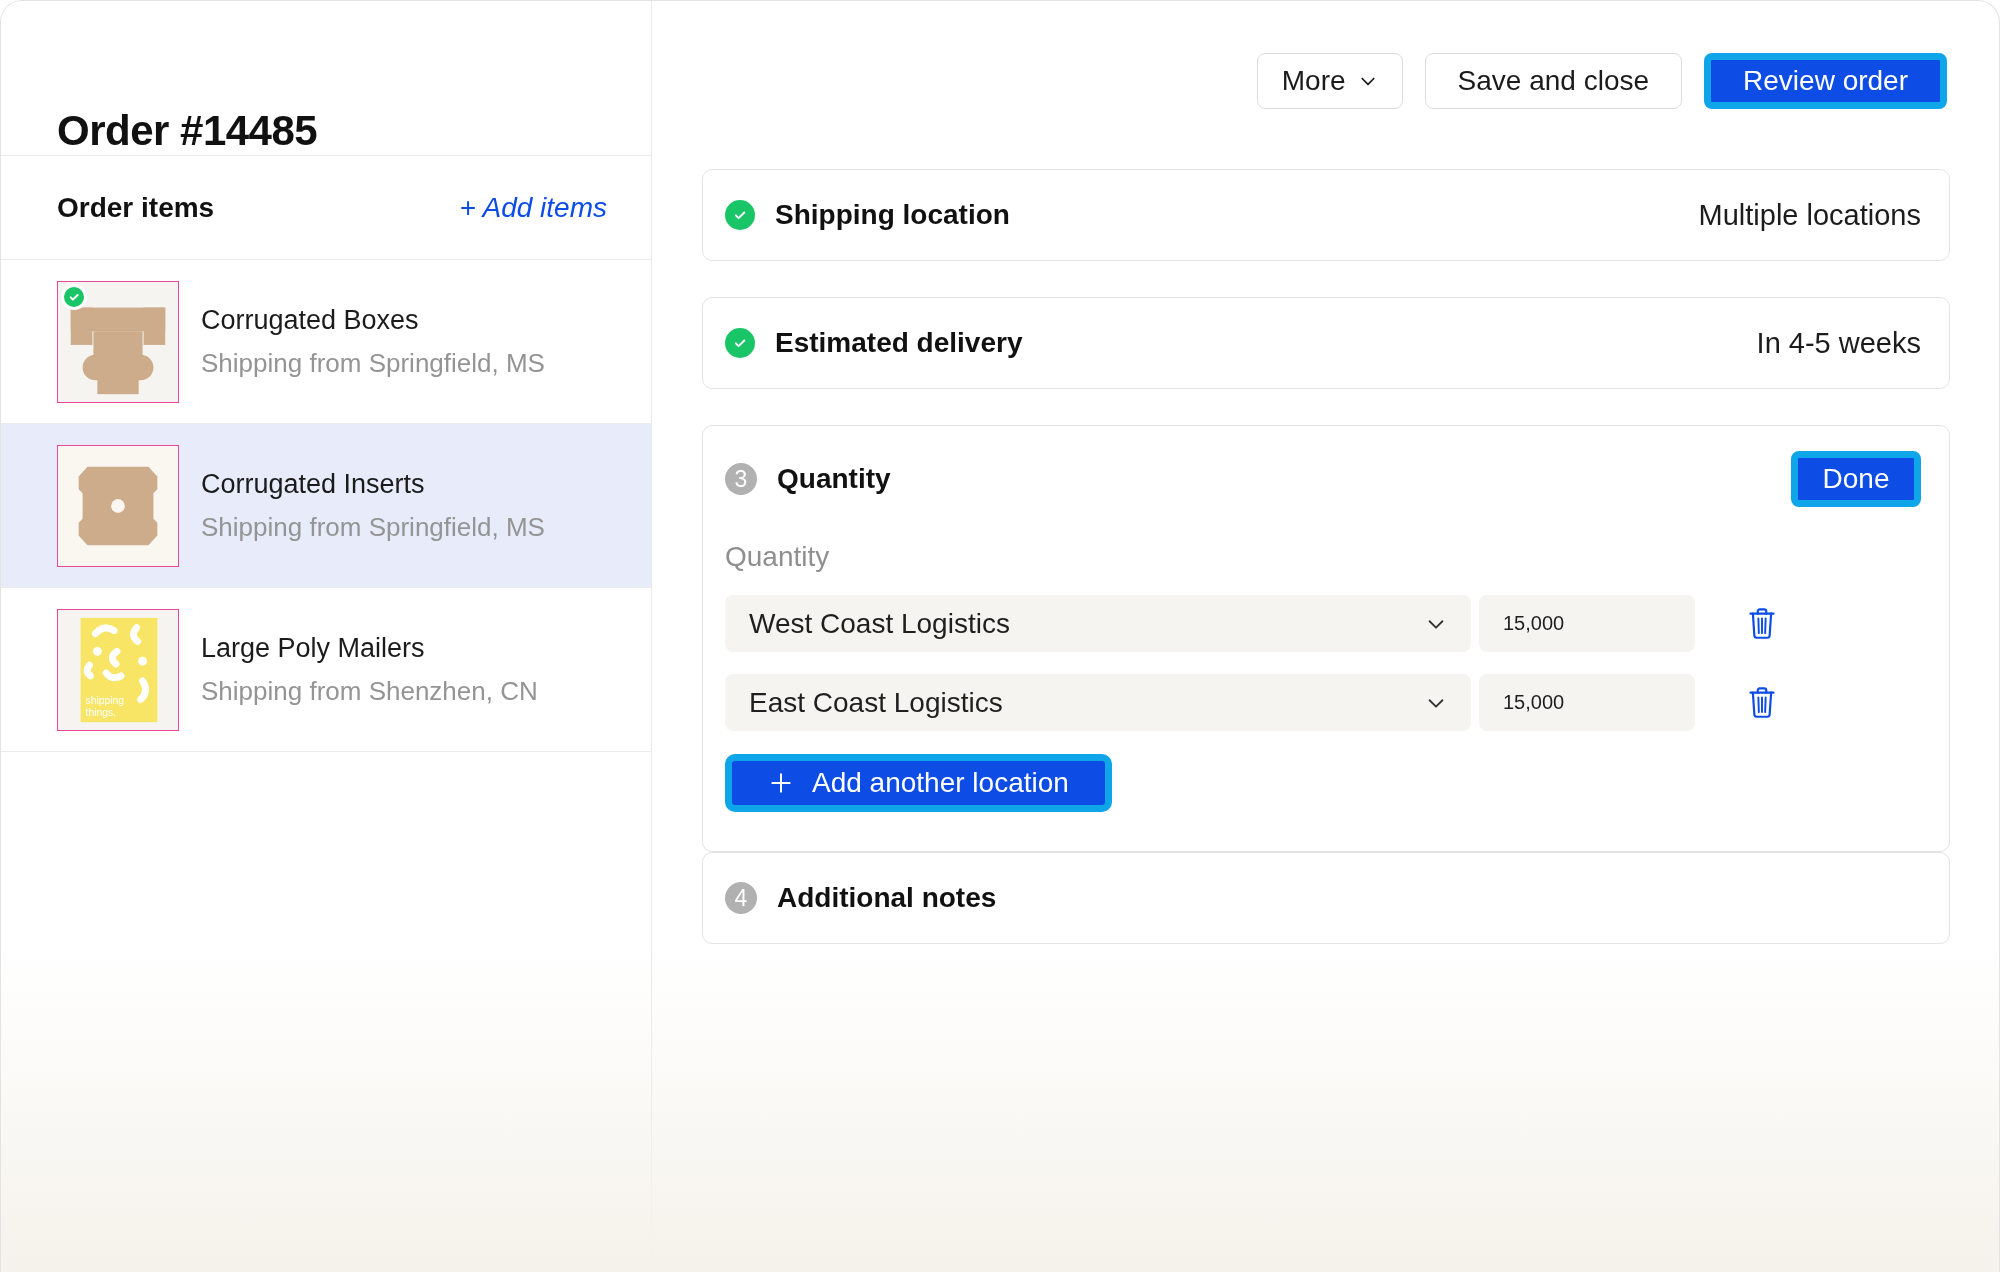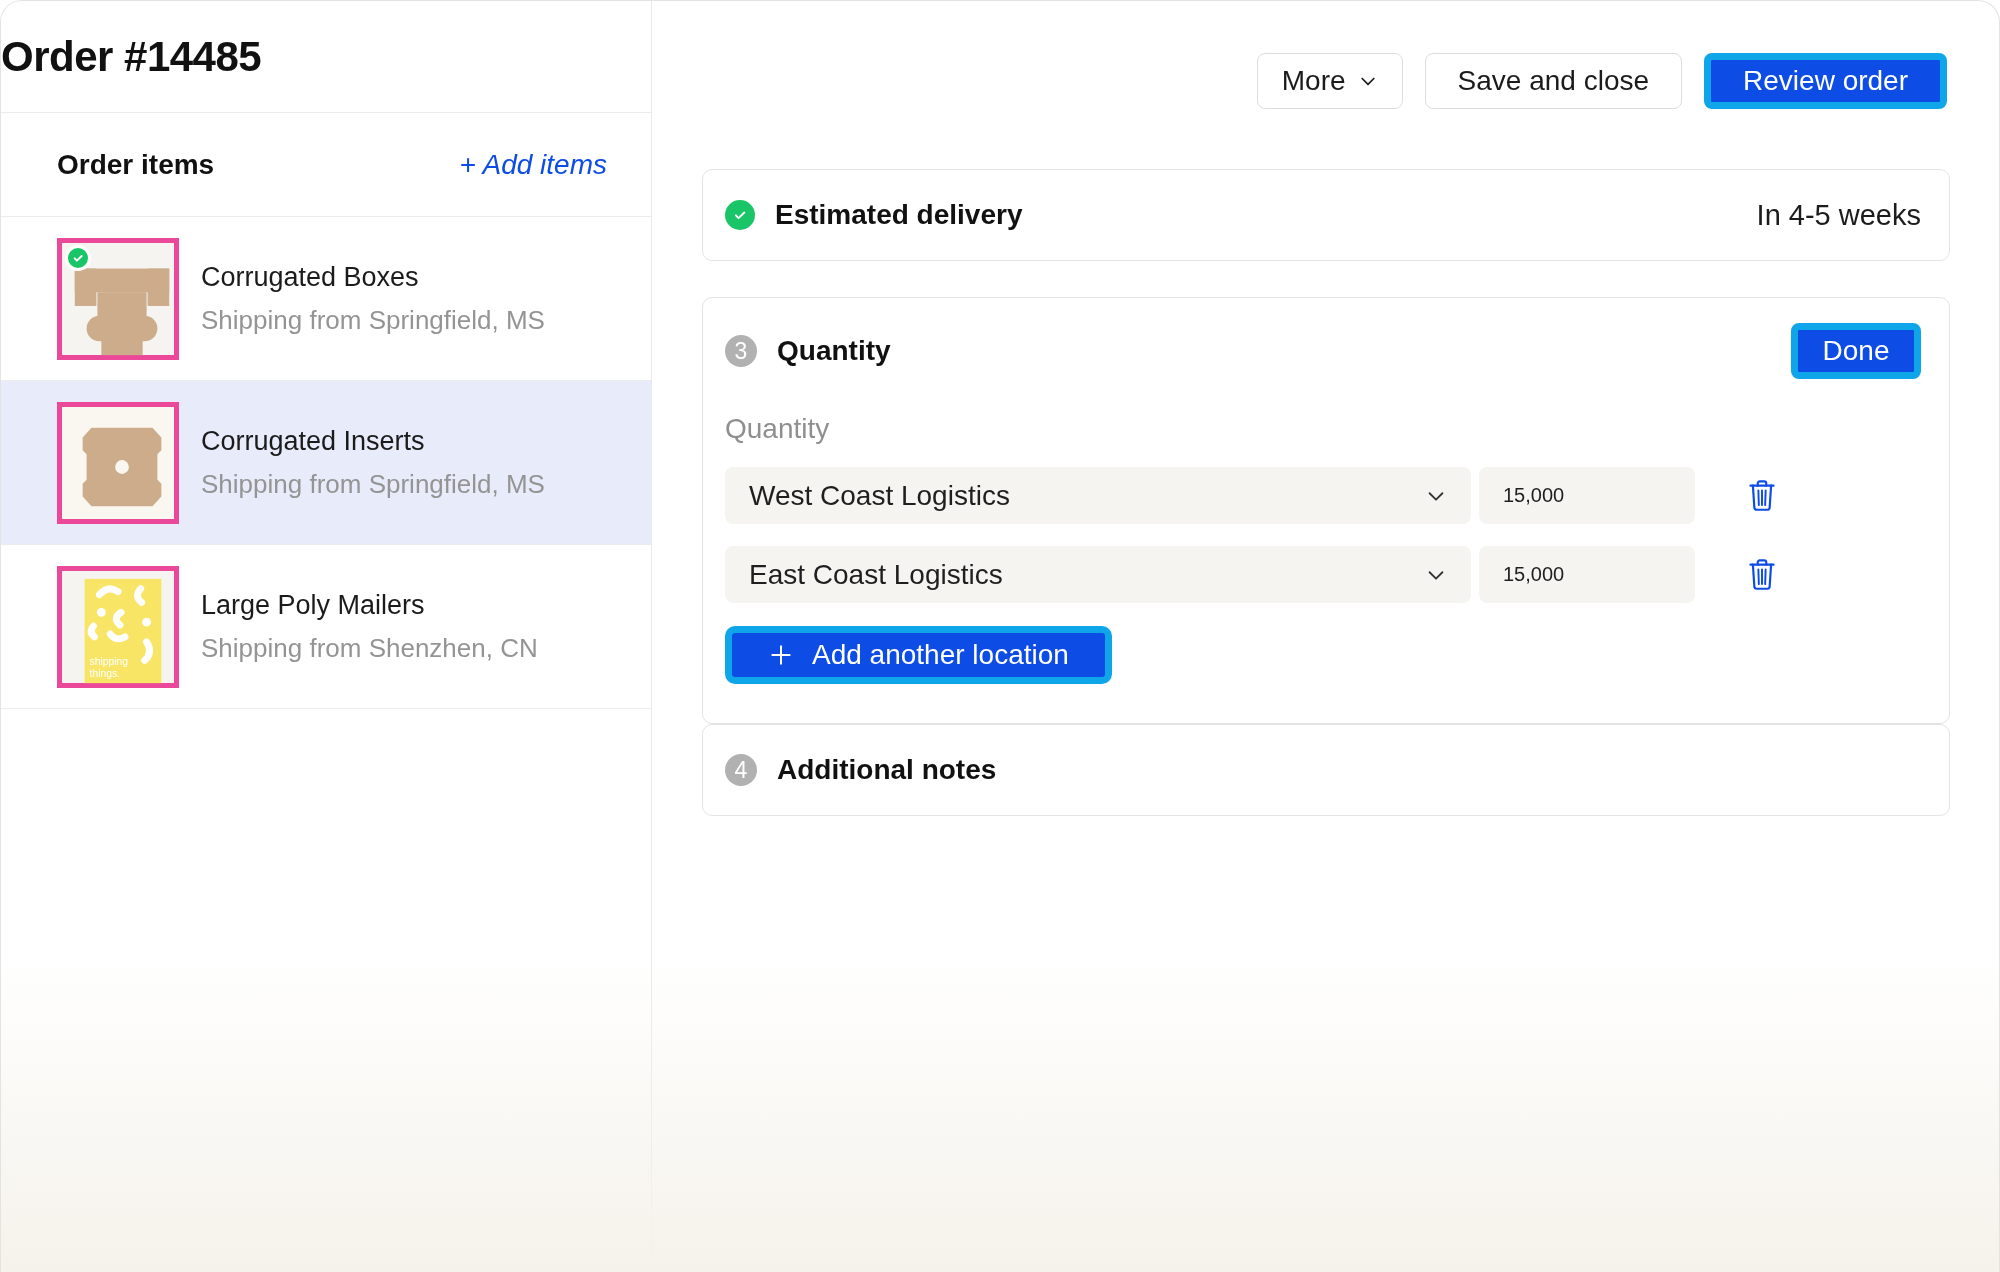--- a/index.html
+++ b/index.html
@@ -3,28 +3,28 @@
 <meta charset="utf-8">
 <style>
   * { margin:0; padding:0; box-sizing:border-box; }
   html,body { width:2000px; height:1272px; background:#fff; font-family:"Liberation Sans","DejaVu Sans",sans-serif; color:#1b1b1b; }
   .app {
     position:relative; width:2000px; height:1272px; background:#fff;
     border:1px solid #e3e3e1; border-bottom:none; border-radius:22px 22px 0 0; overflow:hidden;
   }
   
   .sidebar { position:absolute; left:0; top:0; bottom:0; width:651px; border-right:1px solid #e9e9e7; background:#fff; }
-  .sidebar-title-row { height:112px; display:flex; align-items:center; border-bottom:1px solid #ececea; }
+  .sidebar-title-row { height:155px; display:flex; align-items:flex-end; padding-left:56px; border-bottom:1px solid #ececea; }
   .sidebar-title { font-size:42px; font-weight:700; letter-spacing:-0.5px; color:#111; }
   .order-items-header { height:104px; display:flex; align-items:center; justify-content:space-between; padding:0 44px 0 56px; border-bottom:1px solid #ececea; }
   .order-items-label { font-size:28px; font-weight:700; color:#111; }
   .add-items-link { font-size:28px; color:#0d4ce5; cursor:pointer; text-decoration:none;font-style:italic; }
   .item-row { height:164px; display:flex; align-items:center; gap:22px; padding-left:56px; border-bottom:1px solid #ececea; cursor:pointer; background:#fff; }
   .item-row.selected { background:#e8ecfa; }
-  .thumb { position:relative; width:122px; height:122px; flex:0 0 auto; background:#f5f4f1; border:5px solid #ec4899; }
+  .thumb { position:relative; width:122px; height:122px; flex:0 0 auto; background:#f5f4f1; border:1px solid #ec4899; }
   .thumb.cream { background:#faf7f1; }
   .thumb svg { display:block; width:120px; height:120px; }
   .thumb-badge { position:absolute; top:2px; left:3px; width:26px; height:26px; border-radius:50%; background:#19c566; border:3px solid #fff; display:flex; align-items:center; justify-content:center; }
   .thumb-badge svg { width:16px; height:16px; }
   .item-text { display:flex; flex-direction:column; gap:12px; }
   .item-title { font-size:27px; color:#1b1b1b; }
   .item-subtitle { font-size:26px; color:#949494; }
   
   .main { position:absolute; left:652px; top:0; right:0; bottom:0; }
   .header-actions { display:flex; justify-content:flex-end; align-items:center; gap:22px; padding:52px 52px 0 0; }
@@ -148,20 +148,29 @@
       <button class="btn btn-secondary">
         <span>Save and close</span>
       </button>
       <button class="btn btn-primary">
         <span>Review order</span>
       </button>
     </div>
 
     <div class="cards">
 
+      <section class="card step-card">
+        <span class="check-circle">
+          <svg viewBox="0 0 24 24" fill="none">
+              <path d="M6.5 12.5l3.6 3.6L17.8 8.6" stroke="#fff" stroke-width="2.6" stroke-linecap="round" stroke-linejoin="round"></path>
+            </svg>
+        </span>
+        <span class="step-title">Shipping location</span>
+        <span class="step-value">Multiple locations</span>
+      </section>
 
       <section class="card step-card">
         <span class="check-circle">
           <svg viewBox="0 0 24 24" fill="none">
               <path d="M6.5 12.5l3.6 3.6L17.8 8.6" stroke="#fff" stroke-width="2.6" stroke-linecap="round" stroke-linejoin="round"></path>
             </svg>
         </span>
         <span class="step-title">Estimated delivery</span>
         <span class="step-value">In 4-5 weeks</span>
       </section>

